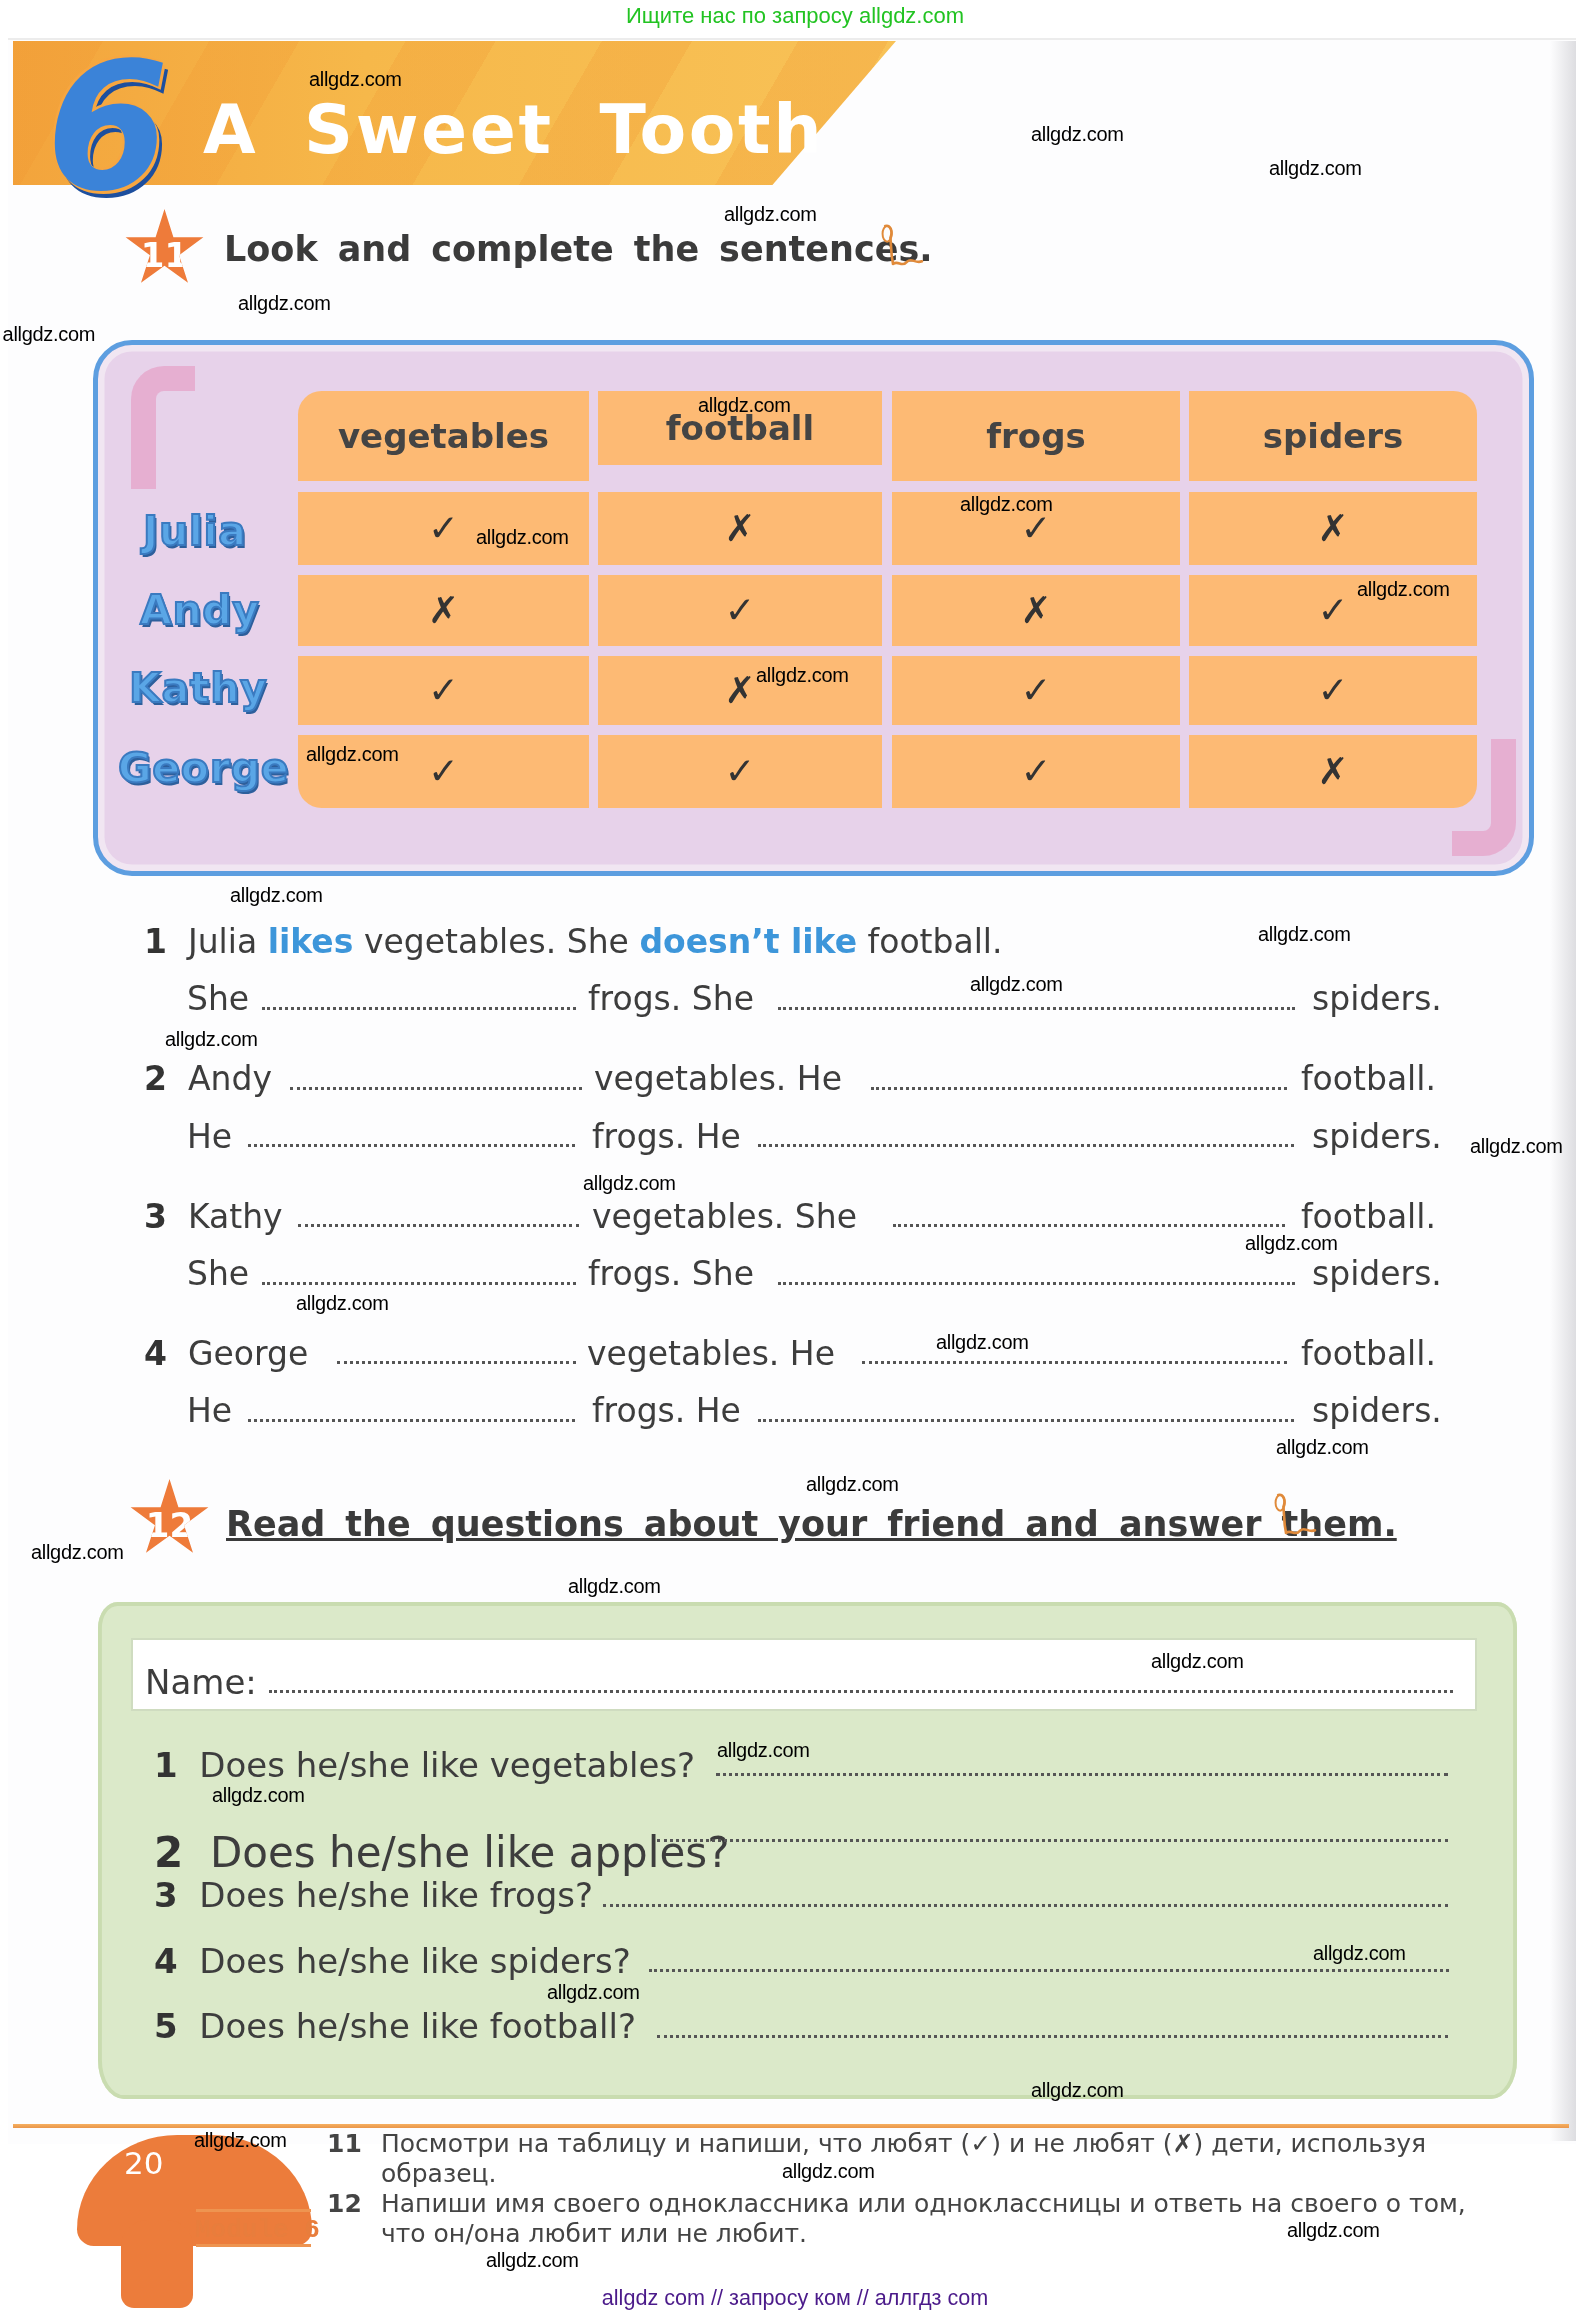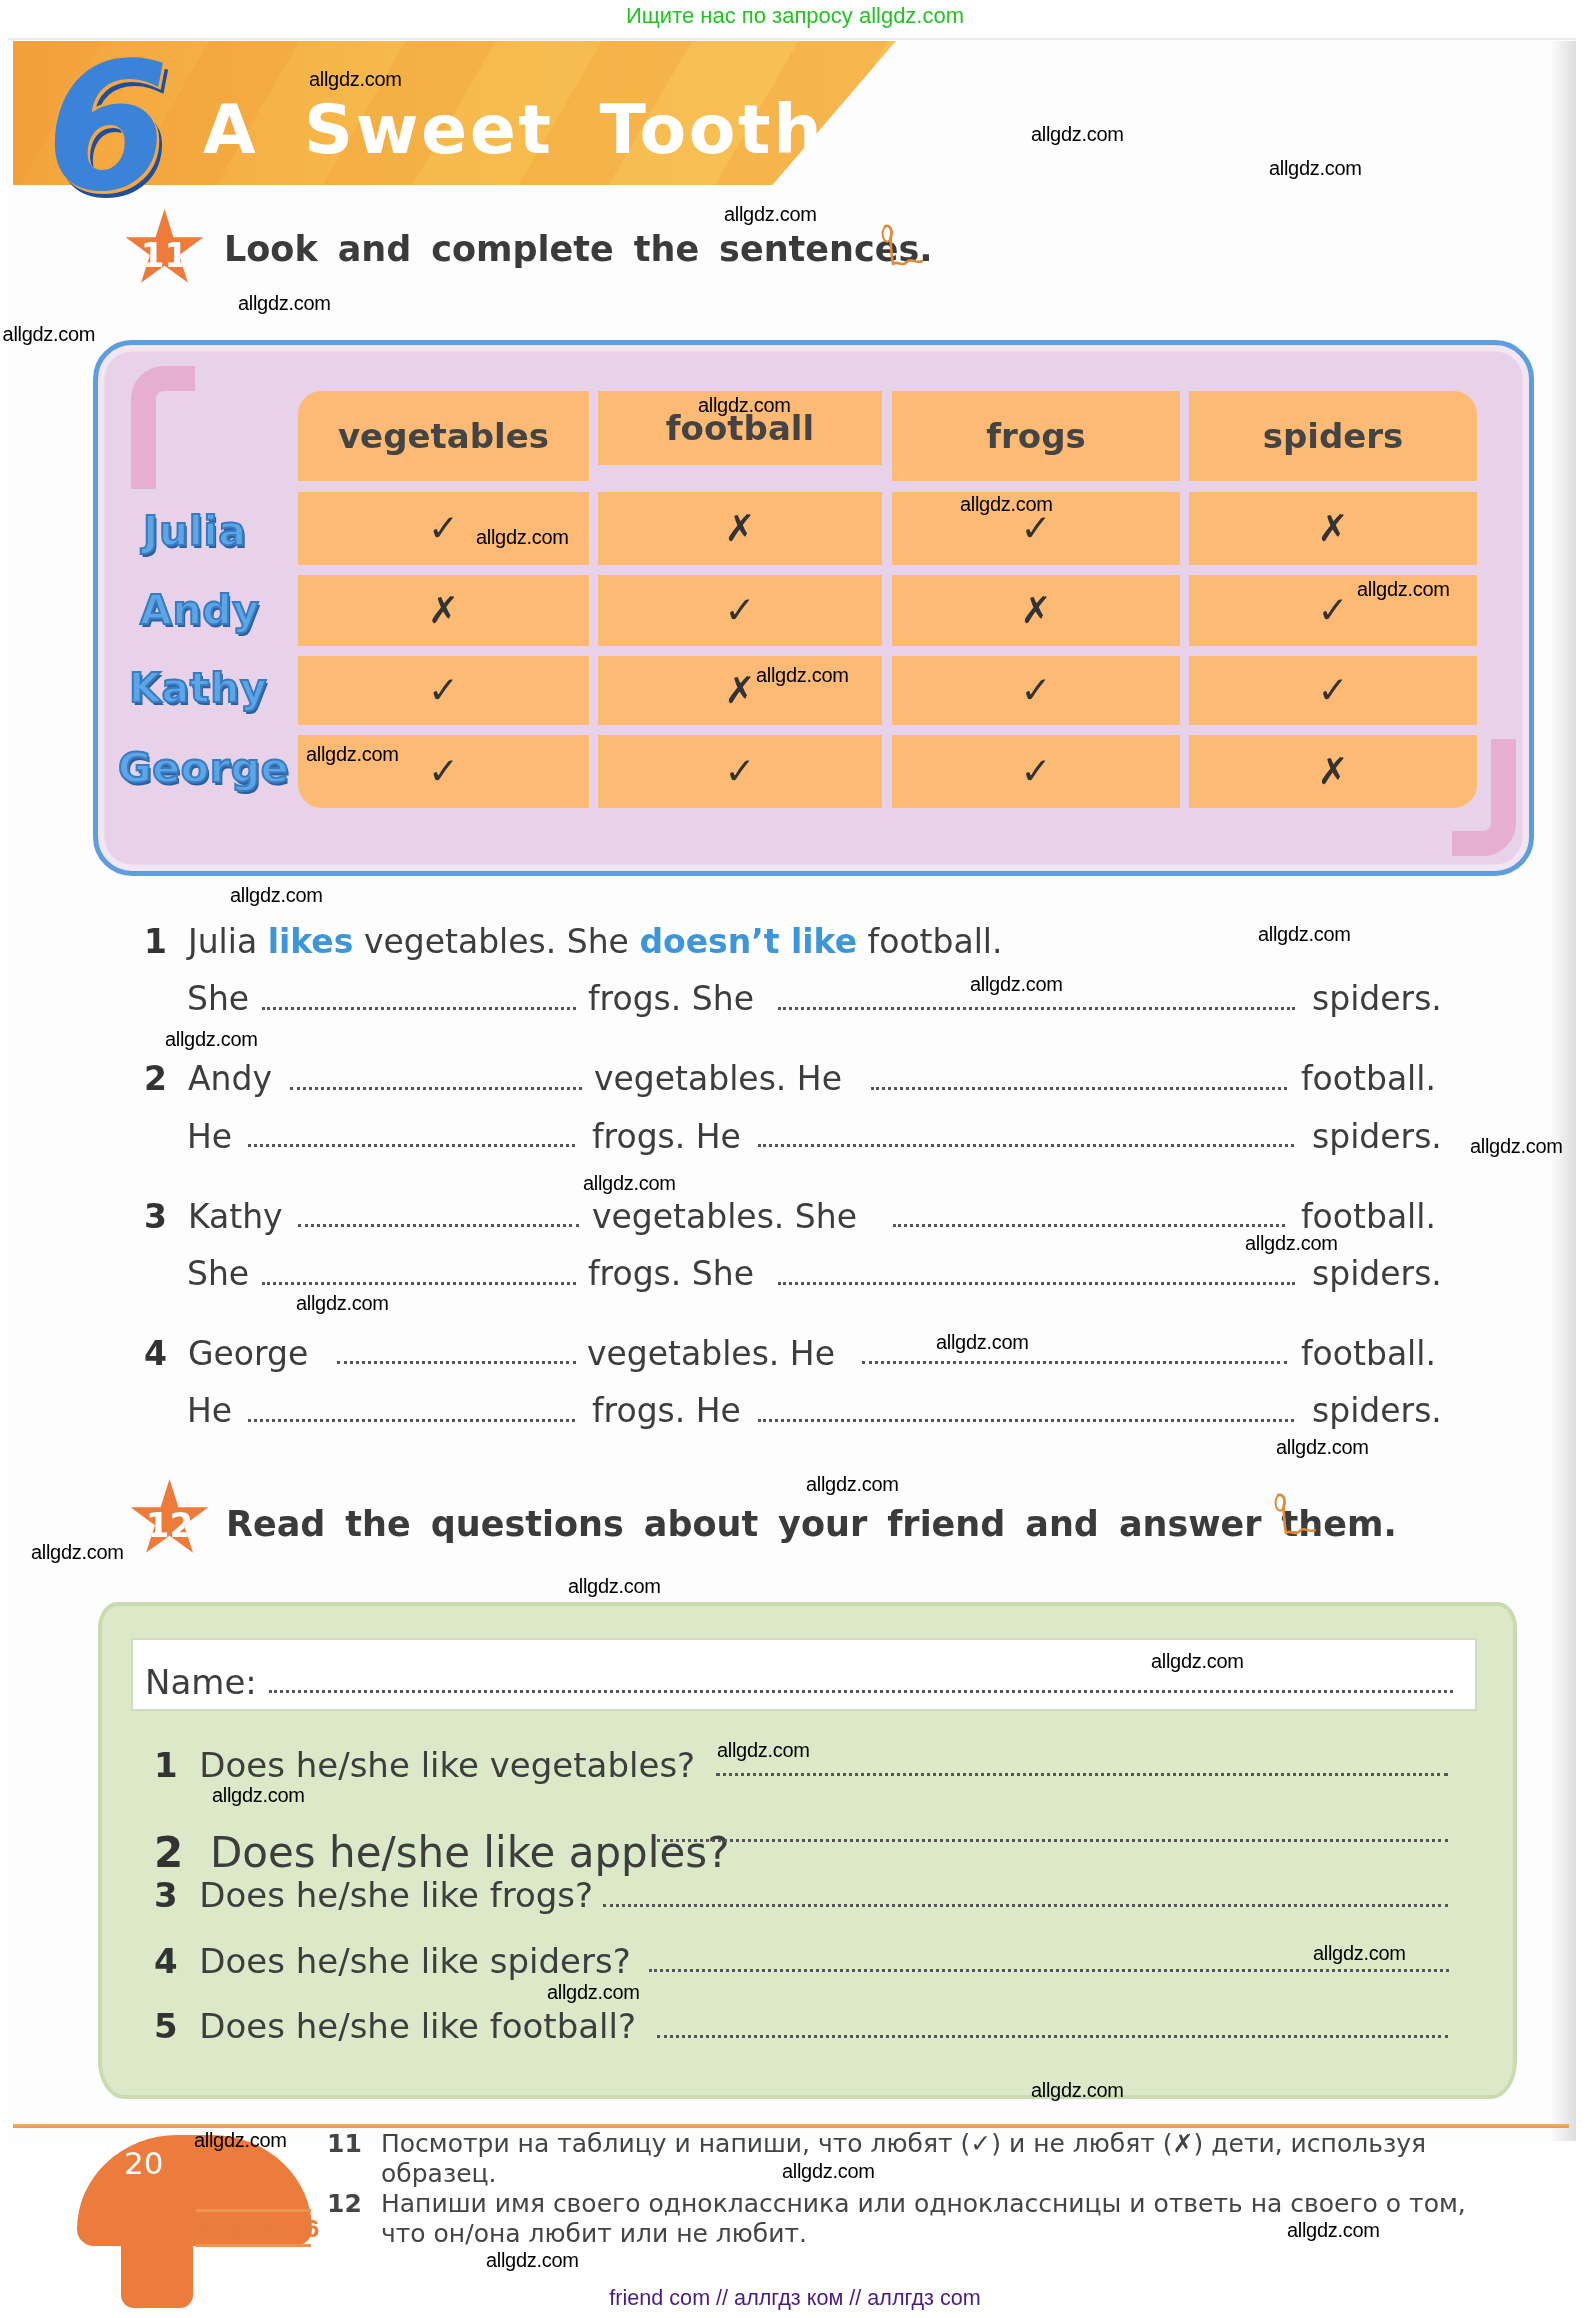--- a/index.html
+++ b/index.html
@@ -169,21 +169,21 @@
 <div class="sent" style="left:1301px; top:1334px;">football.</div>
 <div class="sent" style="left:187px; top:1391px;">He</div>
 <div class="dots" style="left:248px; top:1419px; width:327px;"></div>
 <div class="sent" style="left:592px; top:1391px;">frogs. He</div>
 <div class="dots" style="left:758px; top:1419px; width:536px;"></div>
 <div class="sent" style="left:1312px; top:1391px;">spiders.</div>
 
 <div class="star" style="left:129px; top:1479px;">
   <span>12</span>
 </div>
-<div class="ex-title" style="left:226px; top:1504px;">Read the questions about your friend and answer them.</div>
+<div class="ex-title" style="left:226px; top:1504px;text-decoration:underline;">Read the questions about your friend and answer them.</div>
 <svg class="pencil" style="left:1269px; top:1491px;" viewBox="0 0 90 90">
   <path d="M14 6 C22 4 26 14 22 24 L24 52 L26 64 M26 64 C34 58 40 70 48 60 C54 54 60 64 70 60" fill="none" stroke="#e08a3a" stroke-width="4" stroke-linecap="round"></path>
   <ellipse cx="17" cy="18" rx="7" ry="12" fill="none" stroke="#e08a3a" stroke-width="3"></ellipse>
 </svg>
 
 <div class="green-box"></div>
 <div class="name-strip"></div>
 <div class="sent" style="left:145px; top:1662px; font-size:34px;">Name:</div>
 <div class="dots" style="left:269px; top:1690px; width:1184px;"></div>
 
@@ -225,21 +225,21 @@
 <div class="module-lbl">Module  6</div>
 <div class="module-line" style="top:2244px;"></div>
 
 <div class="ru-num" style="left:327px; top:2129px;">11</div>
 <div class="ru" style="left:381px; top:2129px;">Посмотри  на  таблицу  и  напиши,  что  любят  (✓)  и  не  любят  (✗)  дети,  используя</div>
 <div class="ru" style="left:381px; top:2159px;">образец.</div>
 <div class="ru-num" style="left:327px; top:2189px;">12</div>
 <div class="ru" style="left:381px; top:2189px;">Напиши  имя  своего  одноклассника  или  одноклассницы  и  ответь  на  своего  о  том,</div>
 <div class="ru" style="left:381px; top:2219px;">что  он/она  любит  или  не  любит.</div>
 
-<div class="bottom-banner">friend com  //  аллгдз ком  //  аллгдз com</div>
+<div class="bottom-banner">allgdz com  //  запросу ком  //  аллгдз com</div>
 
 <div class="wm" style="left:309px; top:68px;">allgdz.com</div>
 <div class="wm" style="left:1031px; top:123px;">allgdz.com</div>
 <div class="wm" style="left:1269px; top:157px;">allgdz.com</div>
 <div class="wm" style="left:724px; top:203px;">allgdz.com</div>
 <div class="wm" style="left:238px; top:292px;">allgdz.com</div>
 <div class="wm" style="left:2.6px; top:323px;">allgdz.com</div>
 <div class="wm" style="left:698px; top:394px;">allgdz.com</div>
 <div class="wm" style="left:960px; top:493px;">allgdz.com</div>
 <div class="wm" style="left:476px; top:526px;">allgdz.com</div>

